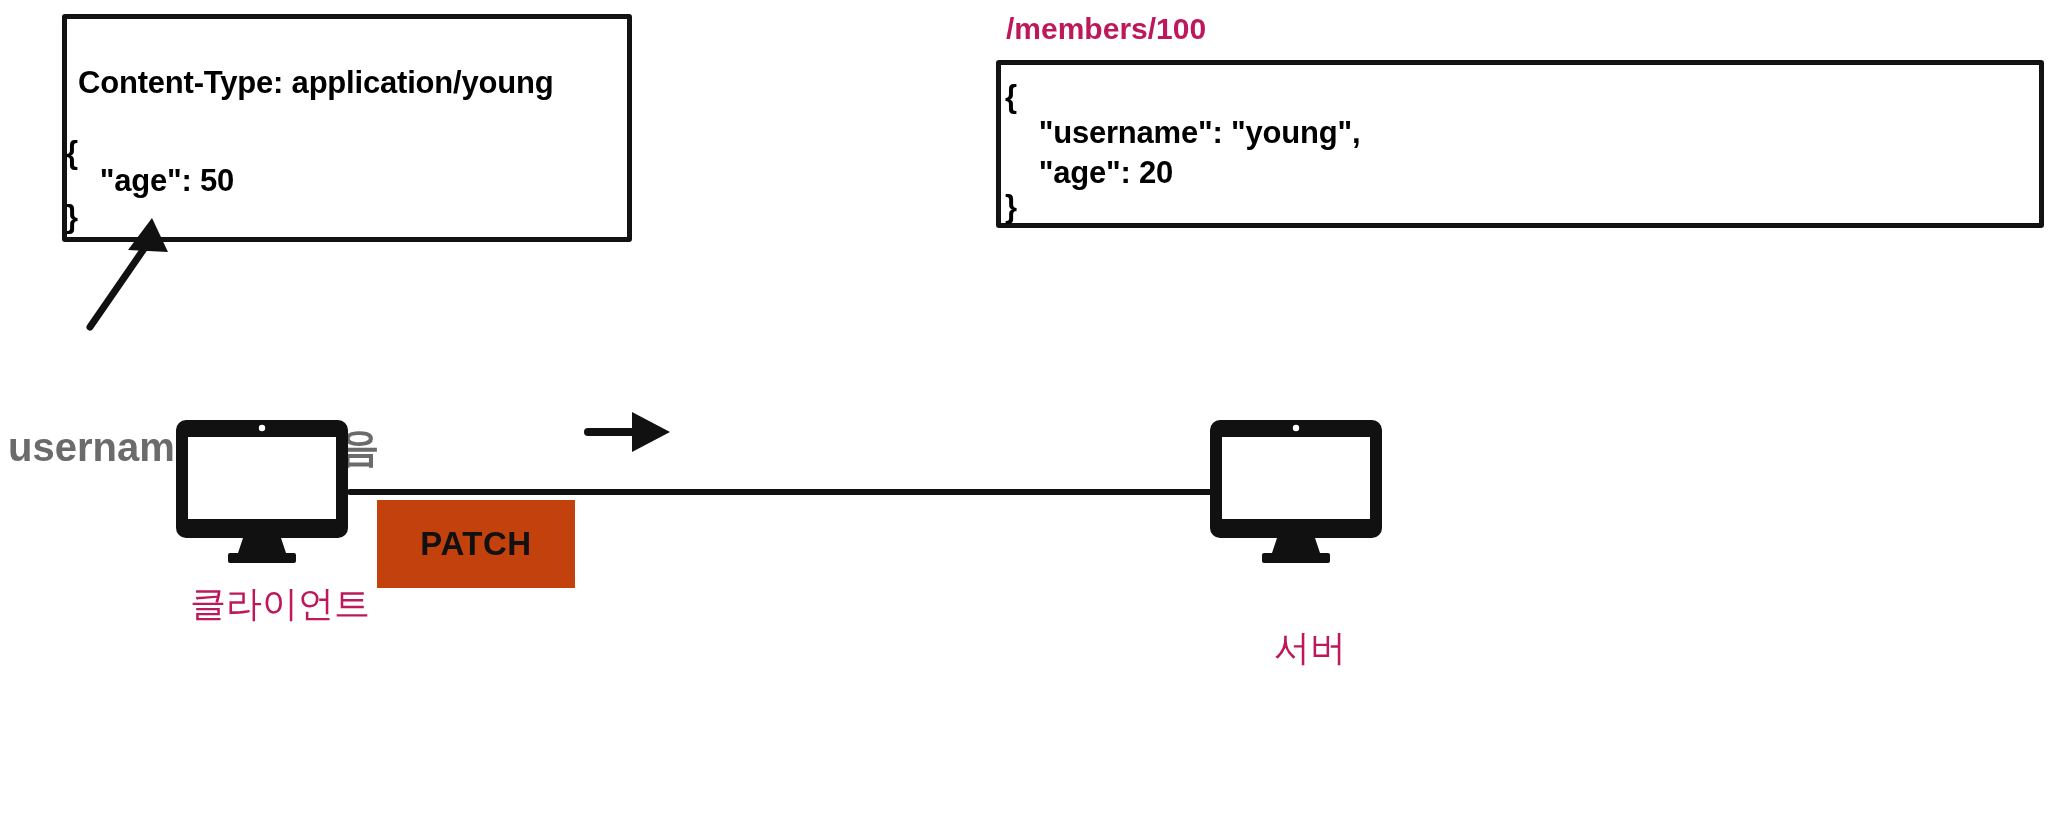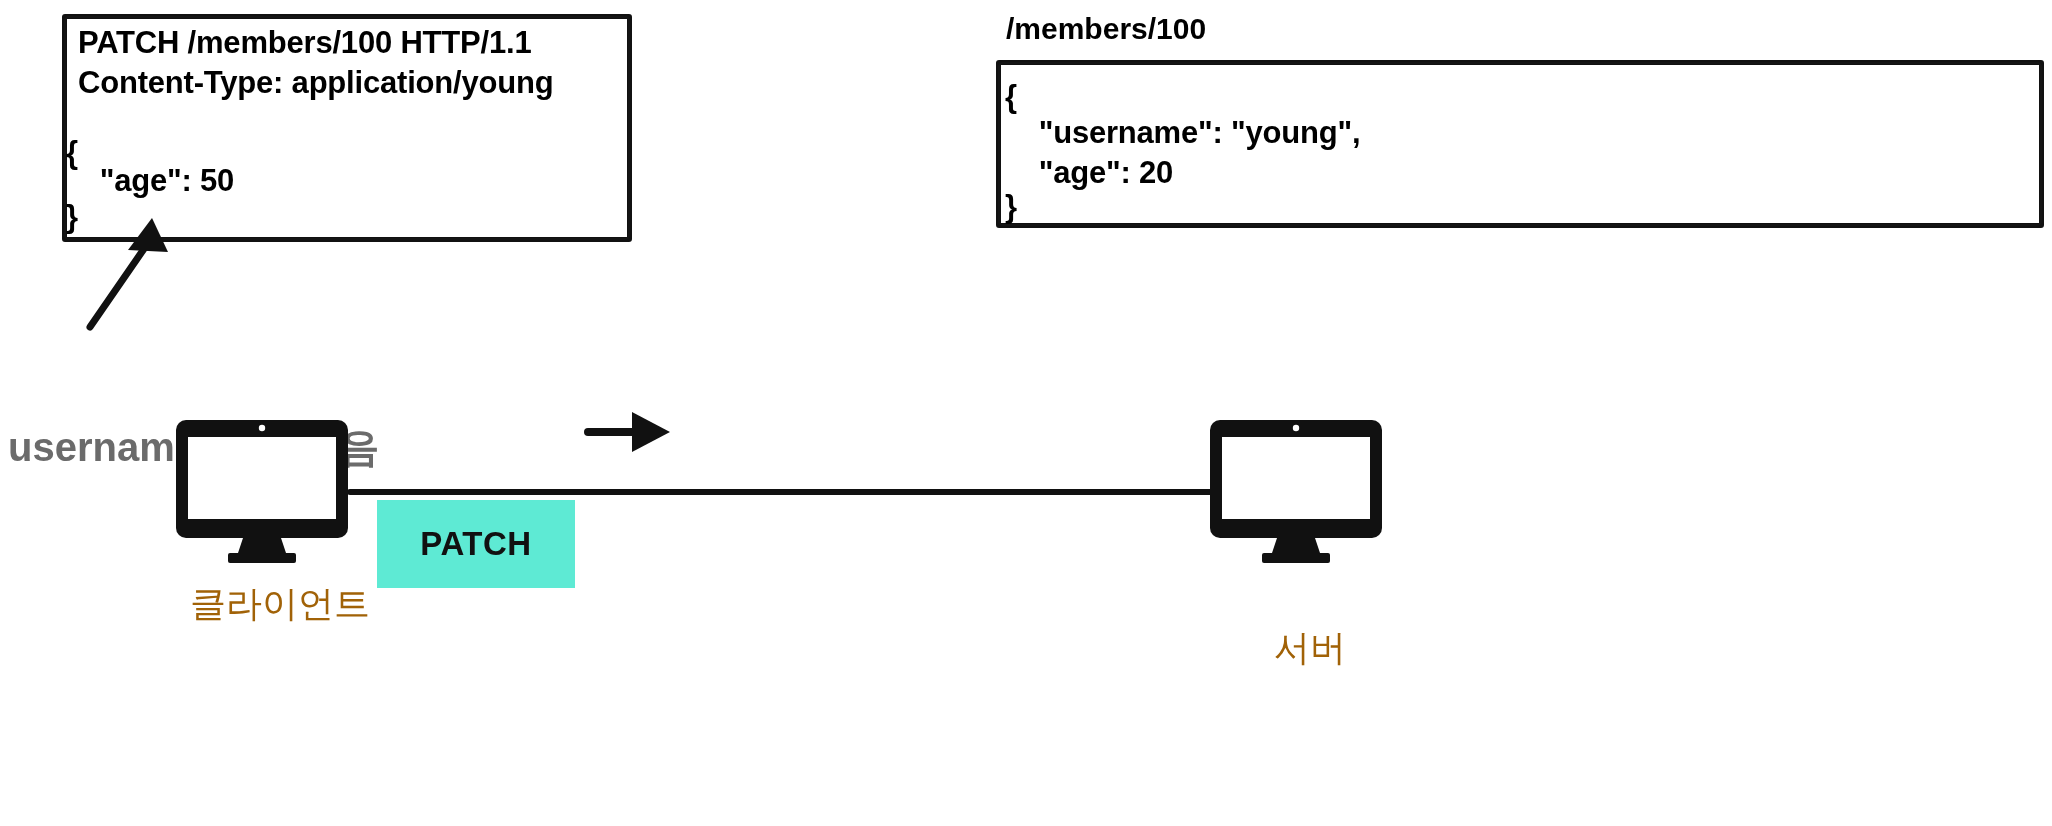--- a/index.html
+++ b/index.html
@@ -44,21 +44,21 @@
     line-height: 42px;
     color: #000000;
     white-space: pre;
     letter-spacing: -0.2px;
   }
 
   .plain-label {
     position: absolute;
     font-weight: bold;
     font-size: 30px;
-    color: #000000;
+    color: #be185d;
     white-space: pre;
   }
 
   
   .annotation {
     position: absolute;
     font-weight: bold;
     font-size: 40px;
     color: #6b6b6b;
     white-space: pre;
@@ -73,42 +73,41 @@
     font-weight: bold;
     font-size: 33px;
     color: #111111;
     letter-spacing: 0.5px;
   }
 
   
   .device-label {
     position: absolute;
     font-size: 36px;
-    color: #a16207;
+    color: #be185d;
     text-align: center;
     white-space: pre;
   }
 
   .svg-layer {
     position: absolute;
     left: 0;
     top: 0;
     width: 2052px;
     height: 826px;
     pointer-events: none;
   }
 </style>
 </head>
 <body>
 
 <div id="canvas">
 
   <div class="sketch-box" style="left:62px; top:14px; width:570px; height:228px;"></div>
 
-  <div class="code-block" style="left:78px; top:22px;">PATCH /members/100 HTTP/1.1</div>
 
   <div class="code-block" style="left:78px; top:62px;">Content-Type: application/young</div>
 
   <div class="code-block" style="left:66px; top:132px;">{</div>
 
   <div class="code-block" style="left:66px; top:160px;">    "age": 50</div>
 
   <div class="code-block" style="left:66px; top:196px;">}</div>
 
   <div class="plain-label" style="left:1006px; top:12px;">/members/100</div>
@@ -118,21 +117,21 @@
   <div class="code-block" style="left:1005px; top:76px;">{</div>
 
   <div class="code-block" style="left:1005px; top:112px;">    "username": "young",</div>
 
   <div class="code-block" style="left:1005px; top:152px;">    "age": 20</div>
 
   <div class="code-block" style="left:1005px; top:186px;">}</div>
 
   <div class="annotation" style="left:8px; top:420px;">username 필드 없음</div>
 
-  <div class="method-chip" style="left:377px; top:500px; width:198px; height:88px; background:#5eead4;">
+  <div class="method-chip" style="left:377px; top:500px; width:198px; height:88px; background:#c2410c;">
     <span>PATCH</span>
   </div>
 
   <div class="device-label" style="left:150px; top:580px; width:260px;">클라이언트</div>
 
   <div class="device-label" style="left:1180px; top:580px; width:260px;margin-top:44px;">서버</div>
 
   <svg class="svg-layer" viewBox="0 0 2052 826">
 
     <g>

